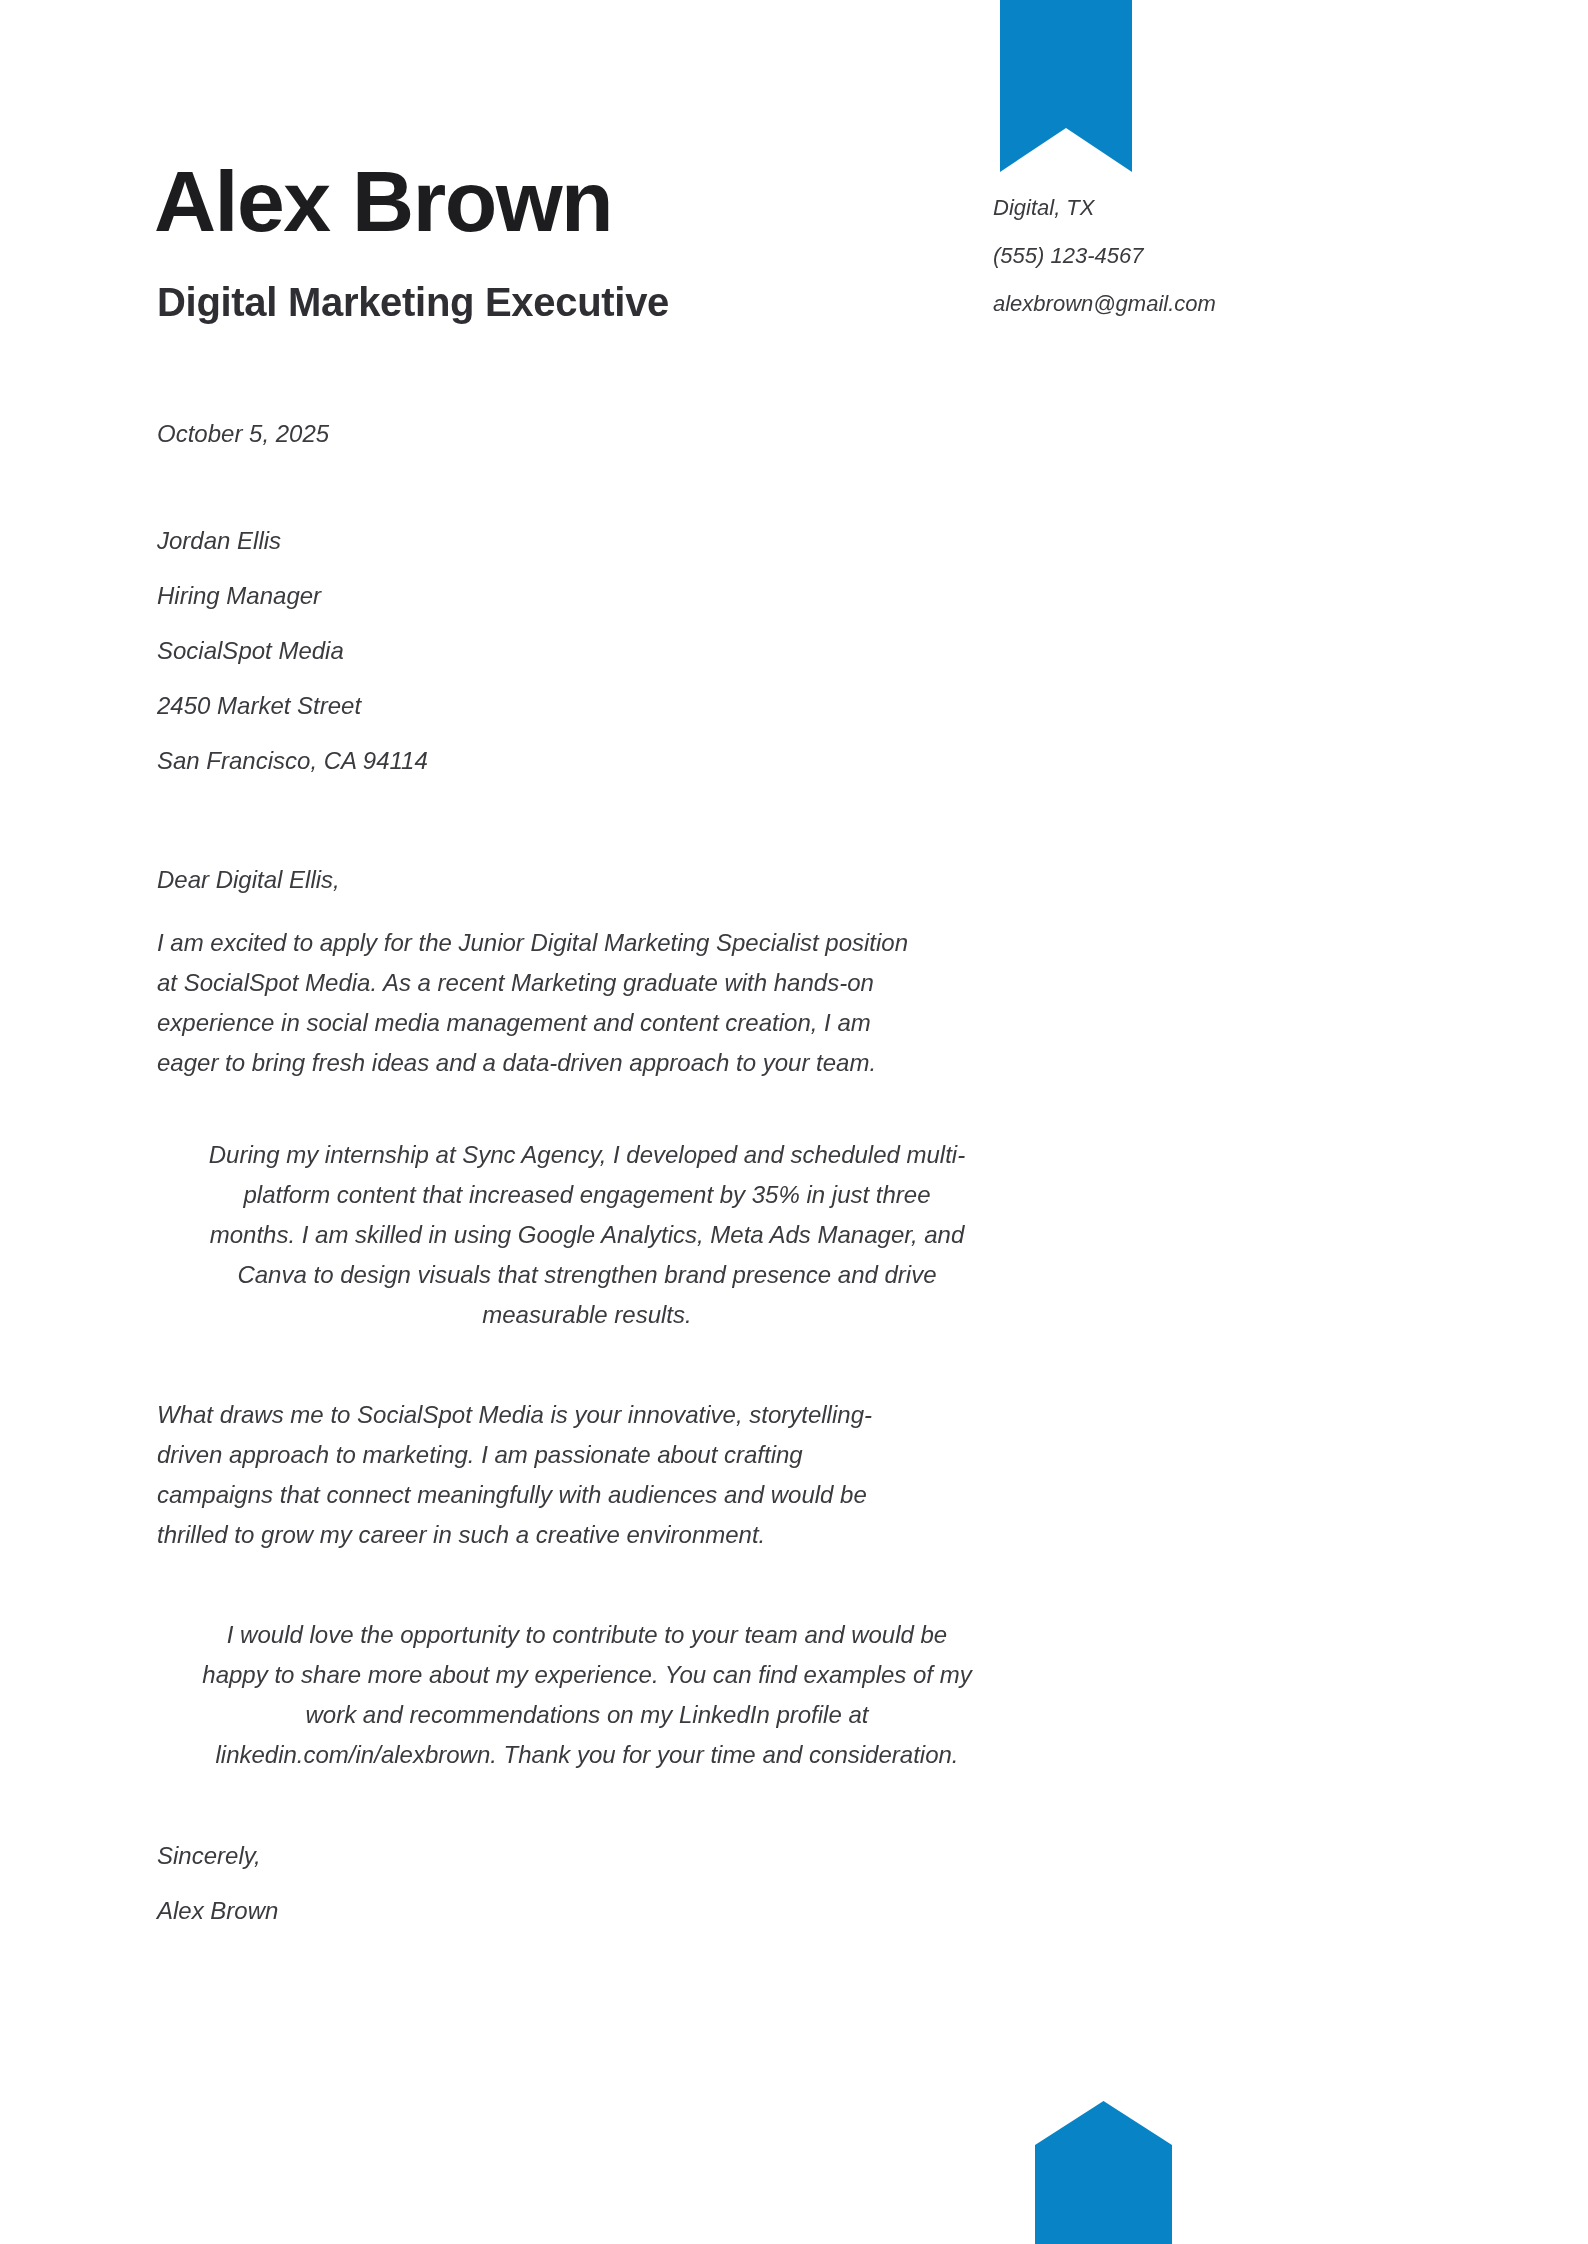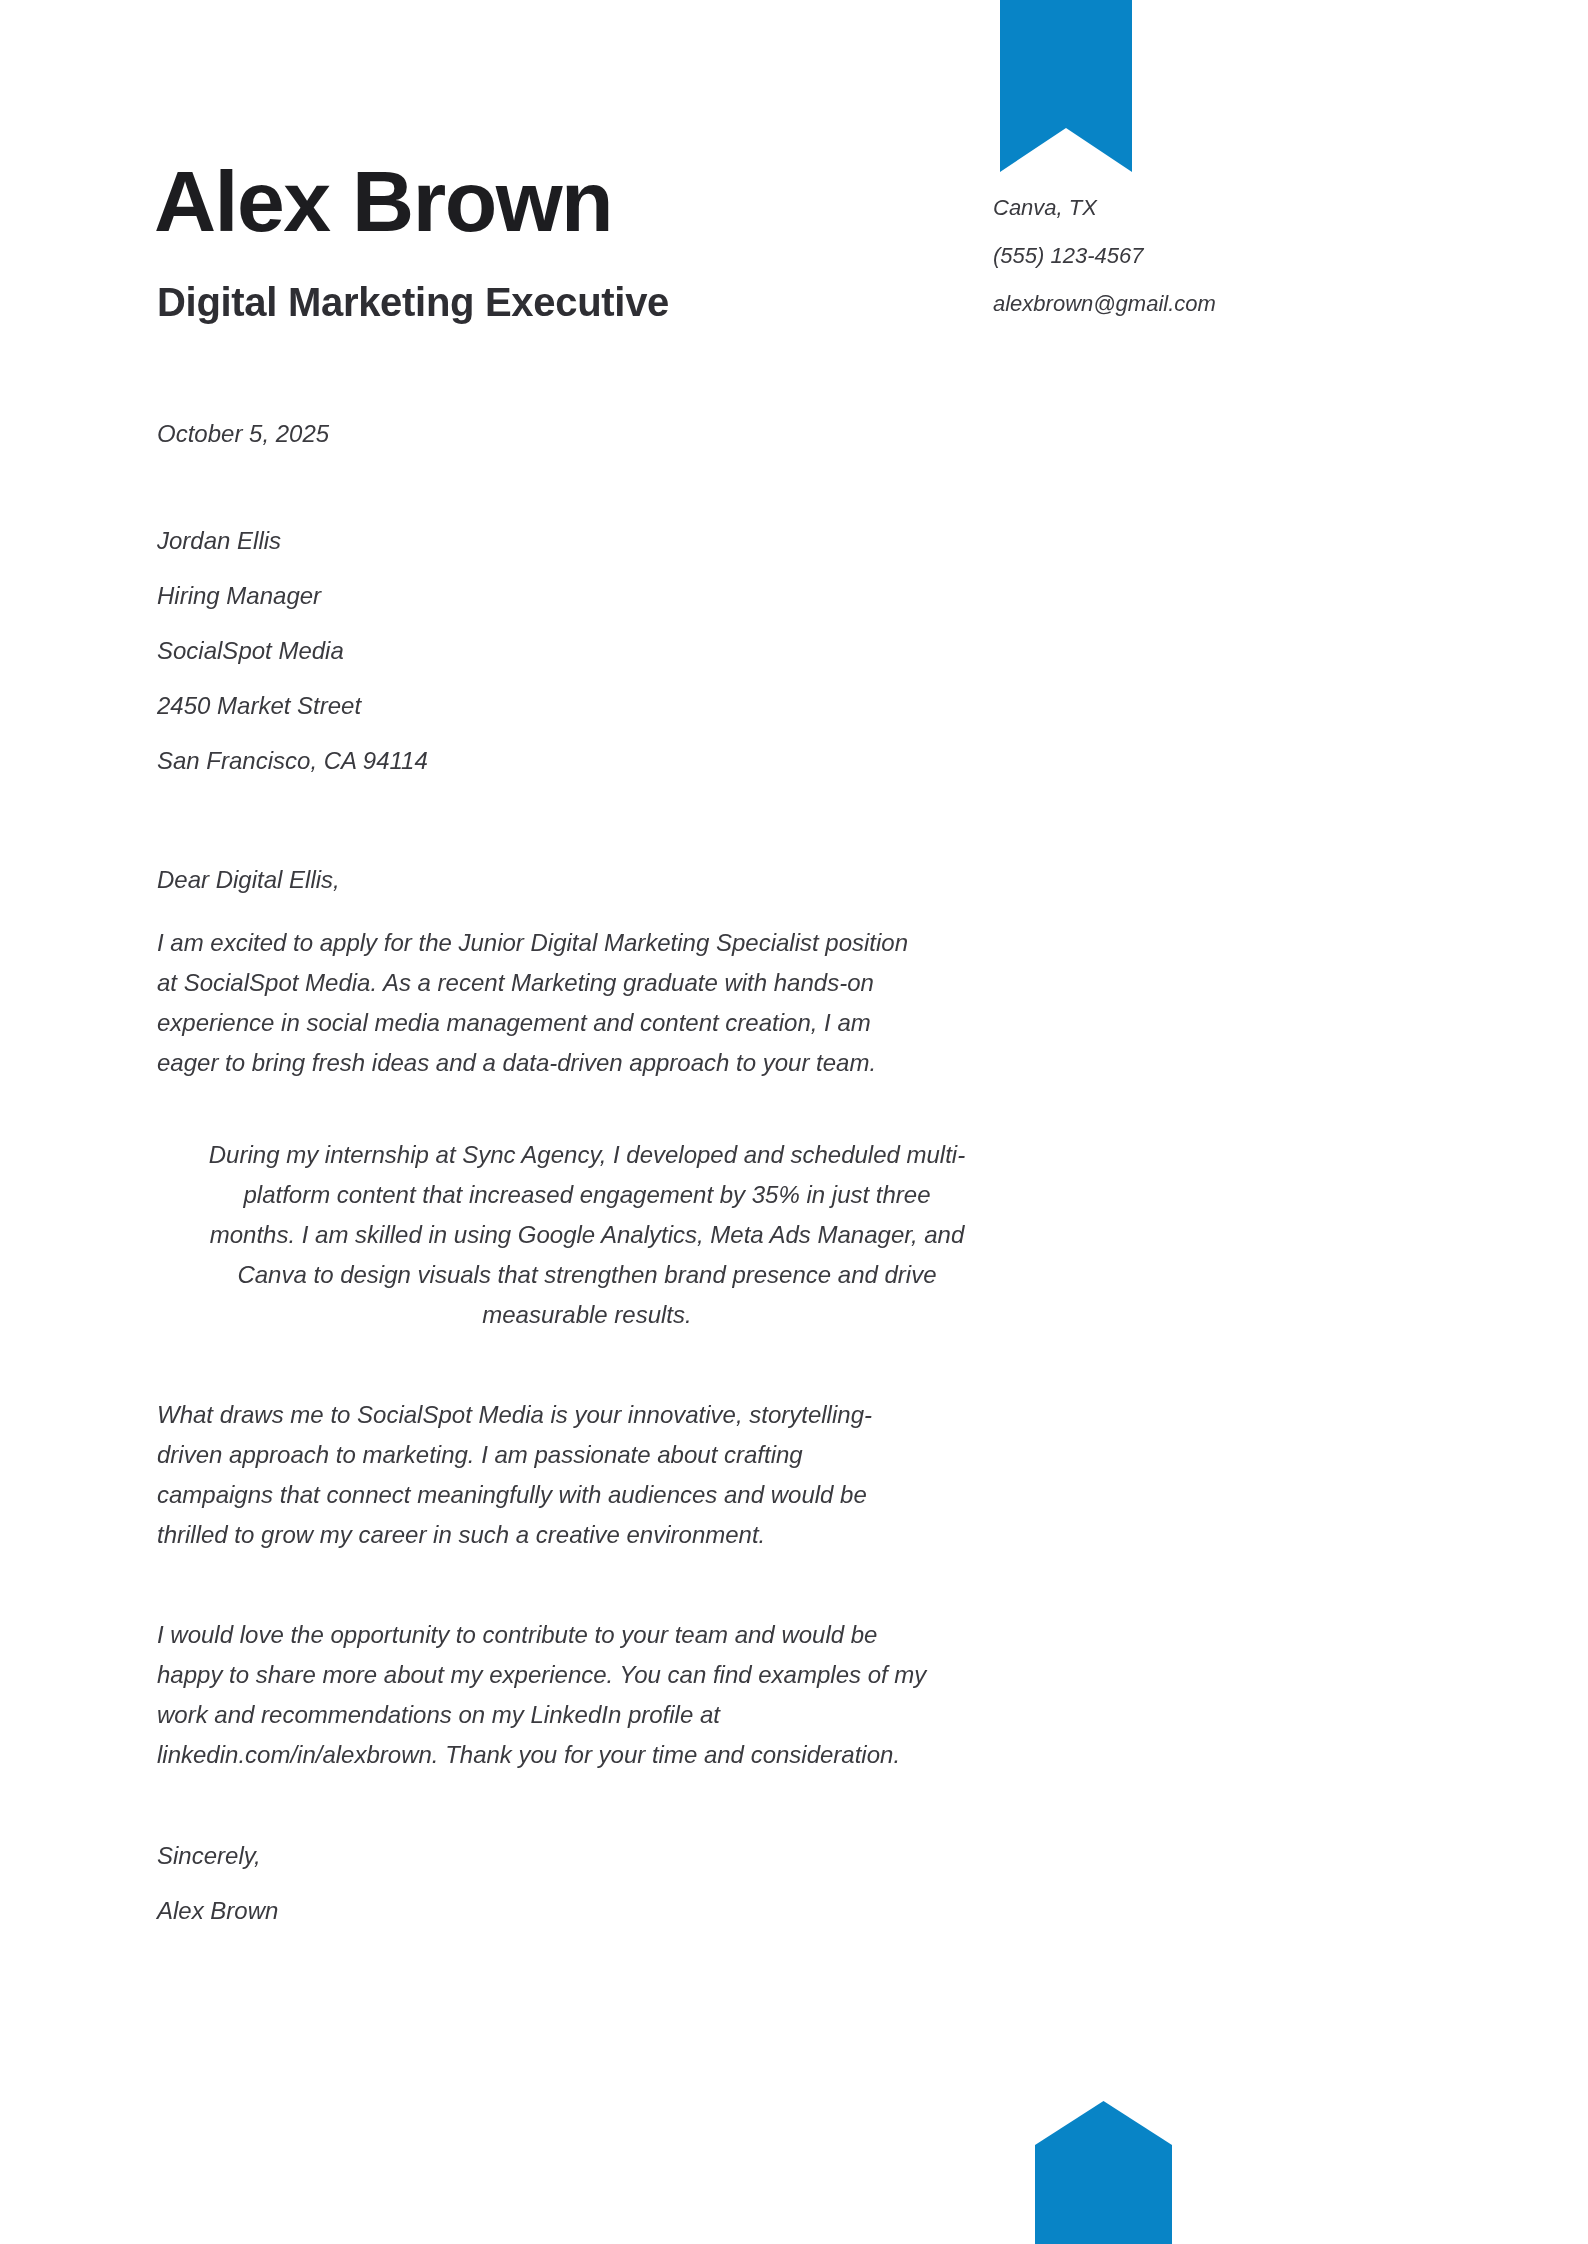--- a/index.html
+++ b/index.html
@@ -60,21 +60,21 @@
     font-style: italic;
     color: #3a3a3f;
   }
   .date        { top: 421px;  line-height: 26px; }
   .recipient   { top: 513px;  line-height: 55px; font-style: italic; }
   .salutation  { top: 860px;  line-height: 40px; }
   .para        { line-height: 40px; width: 860px; }
   .para-1 { top: 923px; }
   .para-2 { top: 1135px; text-align: center; }
   .para-3 { top: 1395px; font-style: italic; }
-  .para-4 { top: 1615px; }
+  .para-4 { top: 1615px; text-align: center; }
   .signoff     { top: 1828px; line-height: 55px; }
 
   
   .pentagon {
     position: absolute;
     left: 1035px; top: 2101px;
     width: 137px; height: 143px;
     background: #0884c6;
     clip-path: polygon(50% 0, 100% 30.8%, 100% 100%, 0 100%, 0 30.8%);
   }
@@ -83,21 +83,21 @@
 <body>
 
 <div class="page">
 
   <div class="ribbon"></div>
 
   <div class="name">Alex Brown</div>
   <div class="job-title">Digital Marketing Executive</div>
 
   <div class="contact">
-    <div>Canva, TX</div>
+    <div>Digital, TX</div>
     <div>(555) 123-4567</div>
     <div>alexbrown@gmail.com</div>
   </div>
 
   <div class="letter-text date">October 5, 2025</div>
 
   <div class="letter-text recipient prelines">Jordan Ellis
 Hiring Manager
 SocialSpot Media
 2450 Market Street

